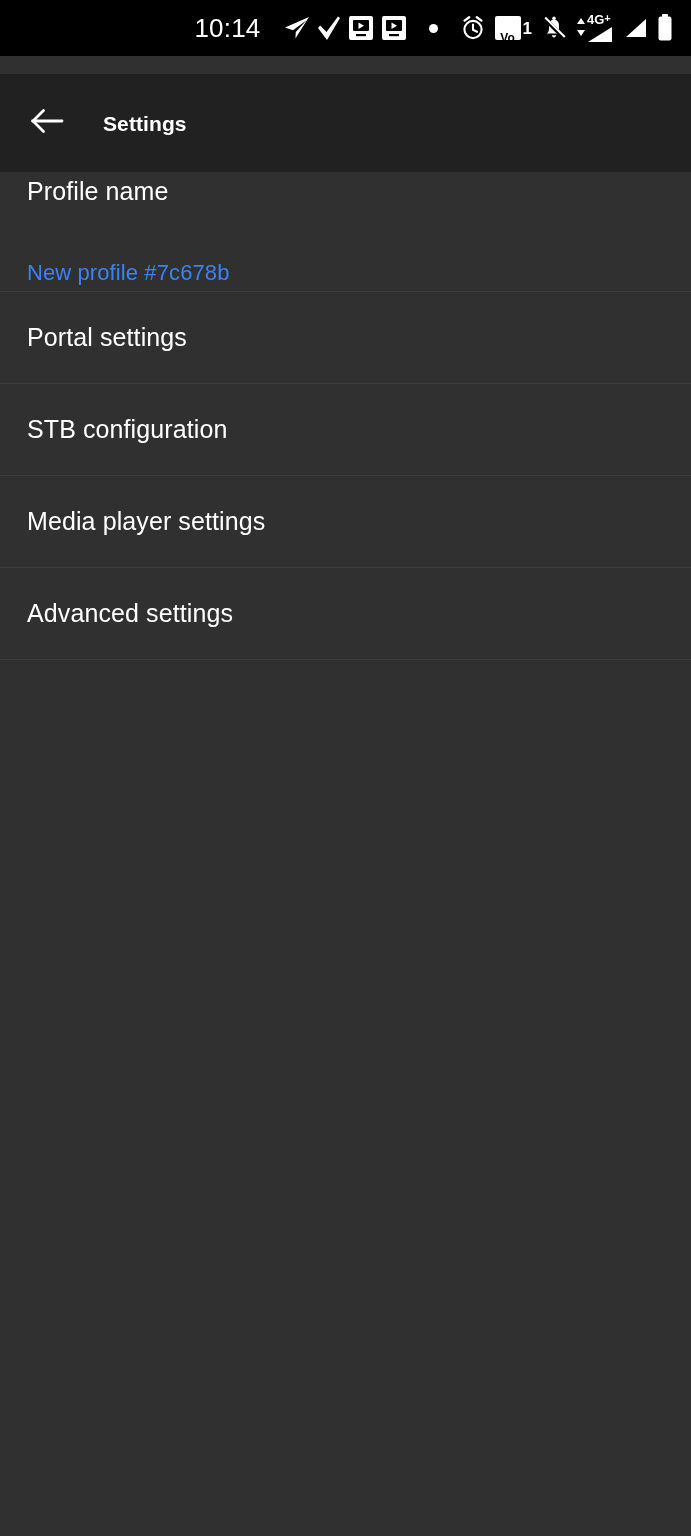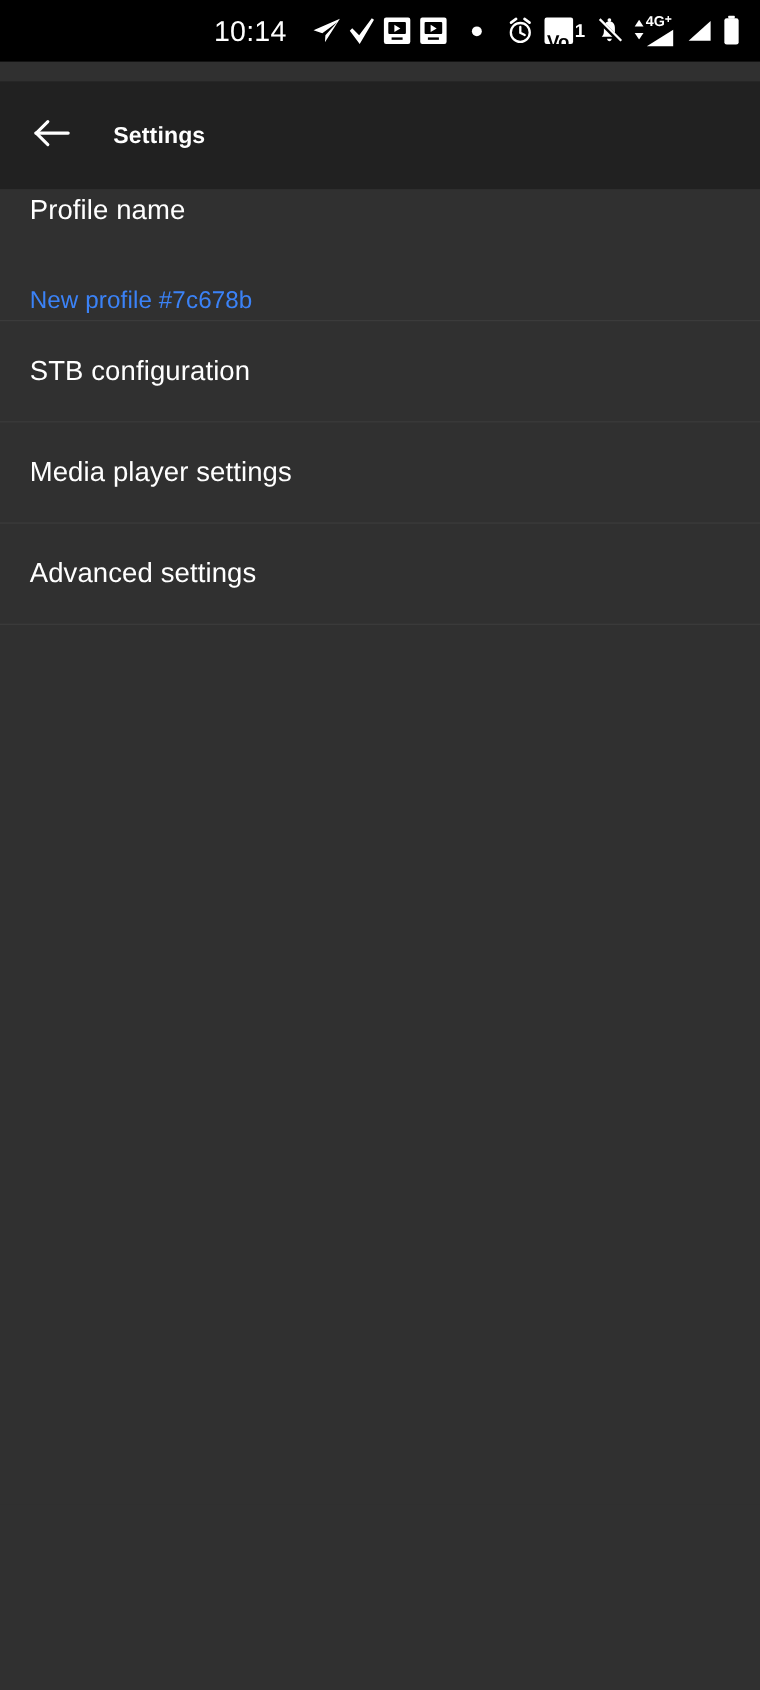--- a/index.html
+++ b/index.html
@@ -76,21 +76,21 @@
     height: 24px;
     display: flex;
     flex-direction: column;
     align-items: center;
     justify-content: center;
     line-height: 0.95;
     font-size: 11px;
     font-weight: bold;
     font-family: "Liberation Sans", sans-serif;
   }
-  .volte-box .l1 { font-size: 17px; margin-top: 32px; }
+  .volte-box .l1 { font-size: 12px; margin-top: 32px; }
   .volte-box .l2 { font-size: 11px; }
   .volte-sim {
     color: #ffffff;
     font-size: 17px;
     font-weight: bold;
     margin-left: 2px;
     line-height: 1;
   }
   .net-label {
     color: #ffffff;
@@ -307,20 +307,23 @@
     <div class="app-bar-title">Settings</div>
   </div>
 
   <div class="settings-list">
 
     <div class="list-item two-line">
       <div class="item-title">Profile name</div>
       <div class="item-subtitle">New profile #7c678b</div>
     </div>
 
+    <div class="list-item">
+      <div class="item-title">Portal settings</div>
+    </div>
 
     <div class="list-item">
       <div class="item-title">STB configuration</div>
     </div>
 
     <div class="list-item">
       <div class="item-title">Media player settings</div>
     </div>
 
     <div class="list-item">

